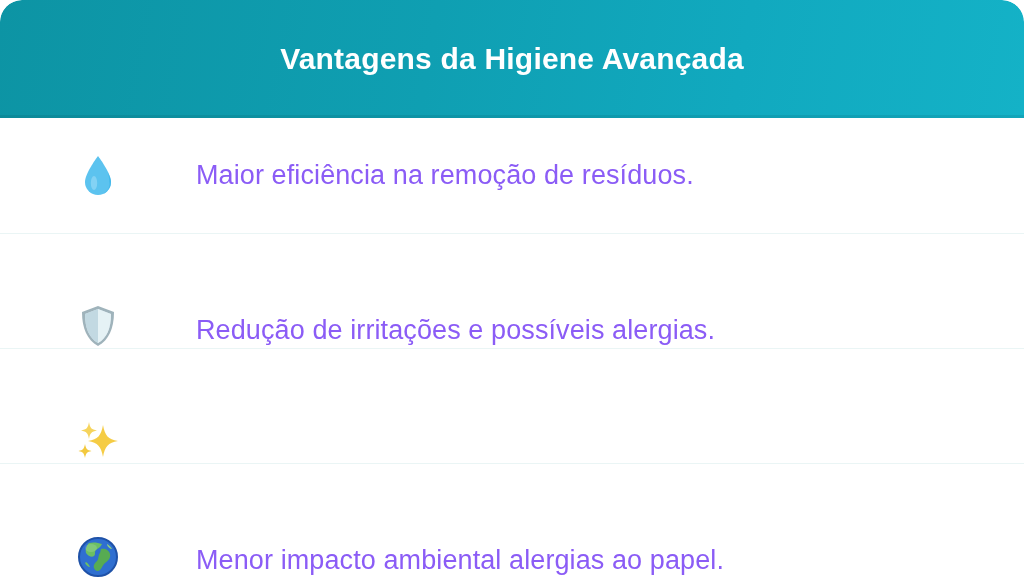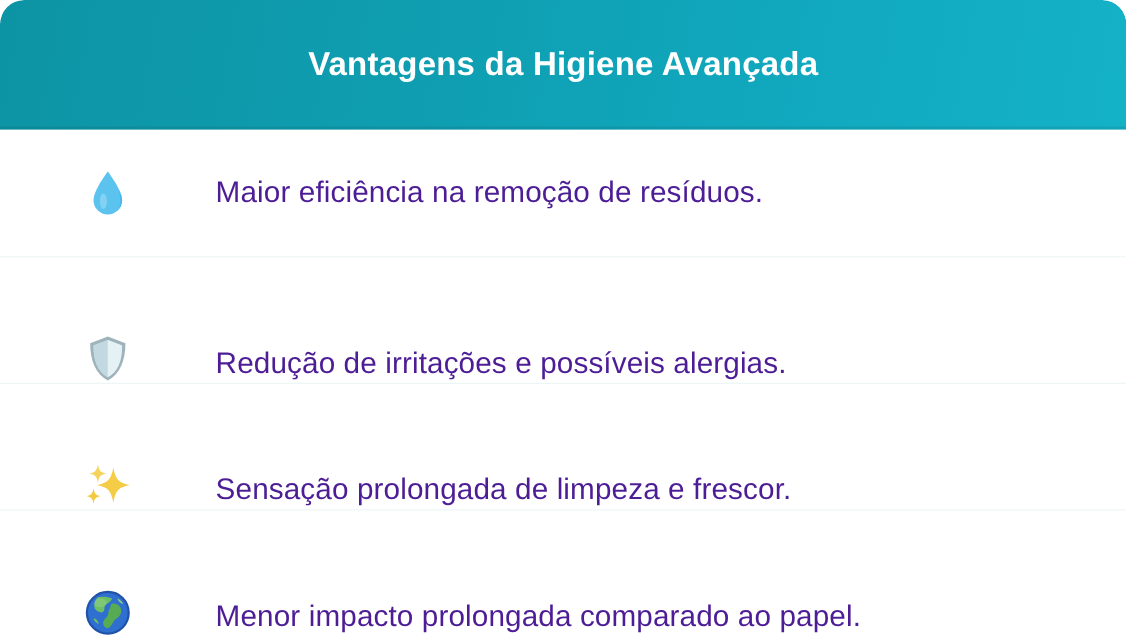--- a/index.html
+++ b/index.html
@@ -77,21 +77,21 @@
     text-align: center;
     font-size: 30px;
     line-height: 1;
     font-family: "DejaVu Sans", sans-serif;
     user-select: none;
   }
   .benefit-icon svg { display: inline-block; vertical-align: middle; }
 
   .benefit-text {
     flex: 1 1 auto;
-    color: #4c1d95;
+    color: #8b5cf6;
     font-size: 27px;
     font-weight: normal;
     line-height: 1.25;
     letter-spacing: 0.1px;
     padding-right: 40px;
   }
 </style>
 </head>
 <body>
 
@@ -128,32 +128,31 @@
     </li>
 
     <li class="benefit-row">
       <span class="benefit-icon">
         <svg width="44" height="44" viewBox="0 0 44 44" aria-hidden="true">
           <path d="M27 6 C29 17 32 20 42 22 C32 24 29 27 27 38 C25 27 22 24 12 22 C22 20 25 17 27 6 Z" fill="#f5cc45"></path>
           <path d="M13 3 C14 9 15.5 10.5 21 11.5 C15.5 12.5 14 14 13 20 C12 14 10.5 12.5 5 11.5 C10.5 10.5 12 9 13 3 Z" fill="#f6d45c"></path>
           <path d="M9 25 C10 30 11 31 15.5 32 C11 33 10 34 9 39 C8 34 7 33 2.5 32 C7 31 8 30 9 25 Z" fill="#f3c93e"></path>
         </svg>
       </span>
-      <span class="benefit-text">Sensação prolongada de limpeza e frescor.</span>
     </li>
 
     <li class="benefit-row">
       <span class="benefit-icon">
         <svg width="42" height="42" viewBox="0 0 42 42" aria-hidden="true">
           <circle cx="21" cy="21" r="19" fill="#2f6fd0"></circle>
           <circle cx="21" cy="21" r="19" fill="none" stroke="#1f52a8" stroke-width="2"></circle>
           <path d="M12 7 C16 6 21 6.5 25 8 C24 11 21 12 19 14 C17 16 19 18 17 20 C15 22 11 20 9 17 C8 13 10 9 12 7 Z" fill="#6cbf63"></path>
           <path d="M24 13 C28 12 32 14 33 18 C34 22 31 25 28 27 C26 28.5 25 32 23 34 C21 36 18 35 17 32 C16 29 18 27 20 25 C22 23 21 19 23 17 Z" fill="#57ab52"></path>
           <path d="M9 26 C11 27 12 29 13 31 C11 31 9 29 8 27 Z" fill="#6cbf63"></path>
           <path d="M30 8 C32 9 34 11 35 13 C33 13 31 11 30 9 Z" fill="#8fd07f"></path>
           <ellipse cx="14" cy="12" rx="6" ry="4" fill="#ffffff" opacity="0.14"></ellipse>
         </svg>
       </span>
-      <span class="benefit-text">Menor impacto prolongada comparado ao papel.</span>
+      <span class="benefit-text">Menor impacto ambiental alergias ao papel.</span>
     </li>
 
   </ul>
 </div>
 
 </body></html>

